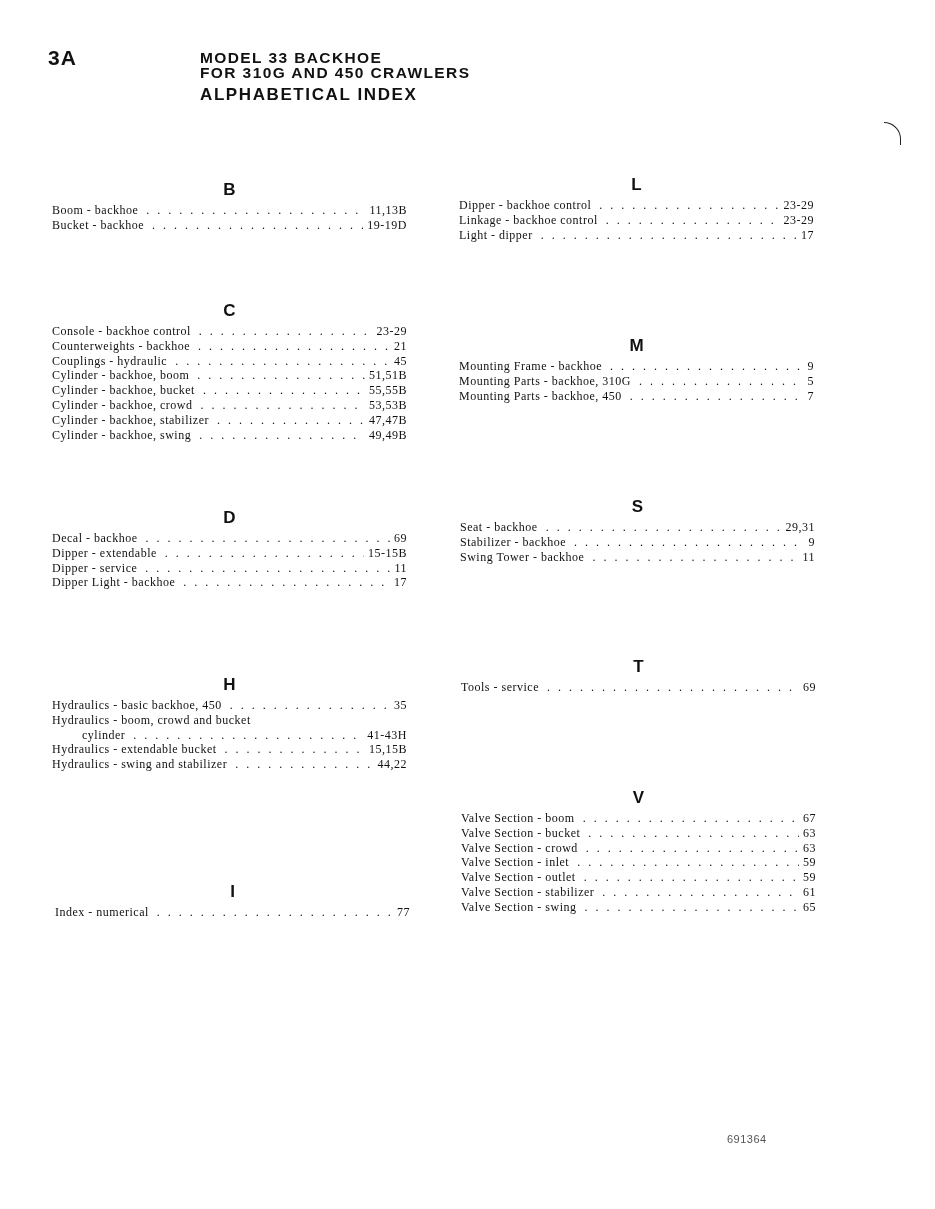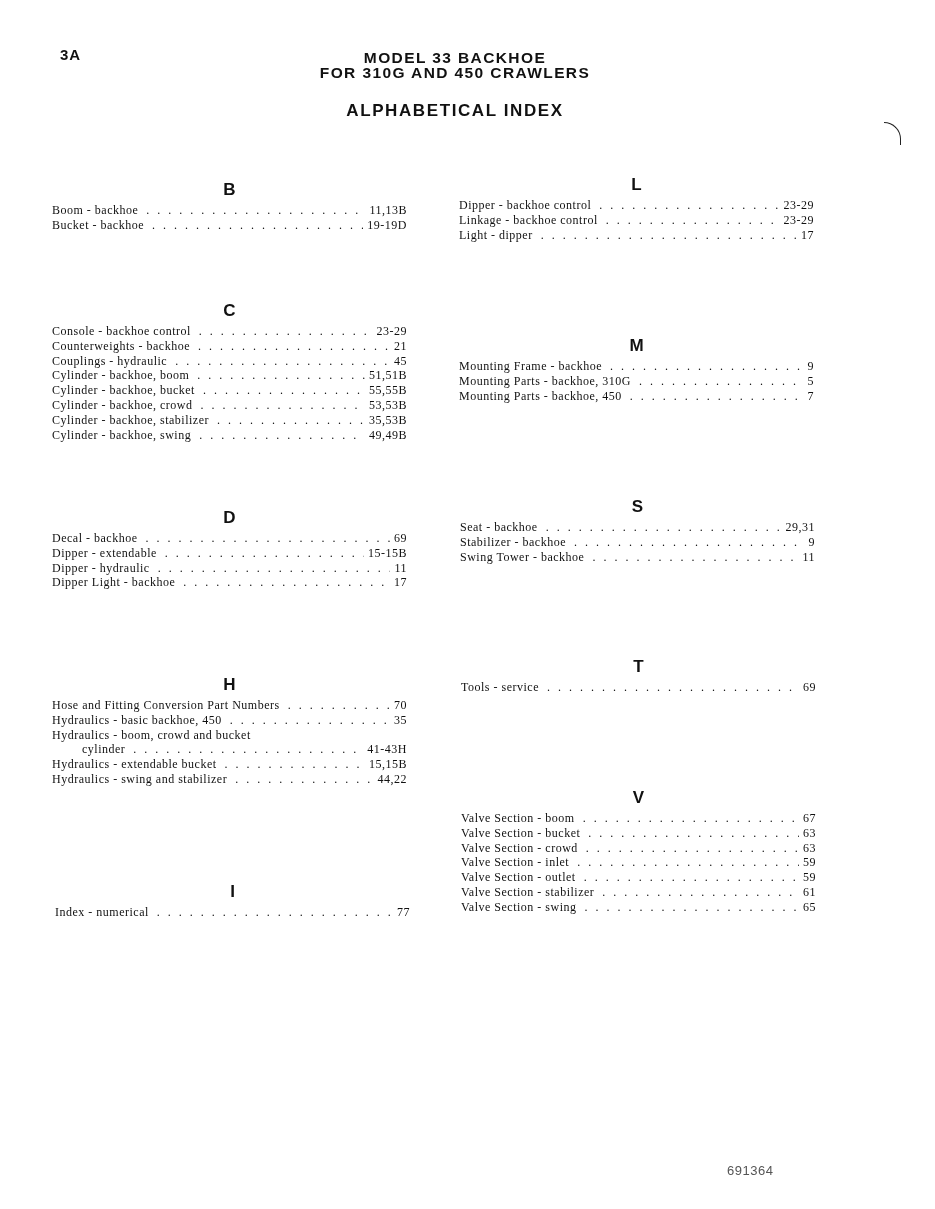--- a/index.html
+++ b/index.html
@@ -1,39 +1,39 @@
 <!DOCTYPE html>
 <html><head>
 <meta charset="utf-8">
 <style>
   html, body { margin:0; padding:0; background:#fff; }
   body { width:935px; height:1209px; position:relative; overflow:hidden; color:#111;
          font-family: "Liberation Serif", "DejaVu Serif", serif; }
-  .page-num { position:absolute; left:60px; top:46px; font-family:"Liberation Sans", sans-serif;
-              font-weight:bold; font-size:15px; letter-spacing:1px; }
-  .header { position:absolute; left:200px; width:510px; top:50px; text-align:center;
+  .page-num { position:absolute; left:48px; top:46px; font-family:"Liberation Sans", sans-serif;
+              font-weight:bold; font-size:21px; letter-spacing:1px; }
+  .header { position:absolute; left:200px; width:510px; top:50px; 
             font-family:"Liberation Sans", sans-serif; font-weight:bold; }
   .header .l1, .header .l2 { font-size:15.5px; line-height:15px; letter-spacing:1.4px; }
-  .header .l3 { font-size:17px; letter-spacing:1.6px; margin-top:21px; }
+  .header .l3 { font-size:17px; letter-spacing:1.6px; margin-top:5px; }
   .corner-mark { position:absolute; left:884px; top:122px; width:36px; height:36px;
                  border-top:1.5px solid #222; border-right:1.5px solid #222;
                  border-top-right-radius:34px; width:16px; height:22px; }
   .section { position:absolute; width:355px; }
   .section .letter { text-align:center; font-family:"Liberation Sans", sans-serif;
                      font-size:17px; font-weight:bold; margin-bottom:3px; }
   .entry { display:flex; align-items:baseline; font-size:12px; line-height:14.8px;
            letter-spacing:0.5px; white-space:nowrap; }
   .entry .label { flex:0 0 auto; }
   .entry .dots { flex:1 1 auto; overflow:hidden; margin:0 4px 0 8px; letter-spacing:2.5px; }
   .entry .dots::after { content:". . . . . . . . . . . . . . . . . . . . . . . . . . . . . . . . . . . . . . . . . . . . . . . . . . . ."; }
   .entry .page { flex:0 0 auto; text-align:right; }
   .entry.cont { padding-left:30px; }
   .entry.nodots .dots::after { content:""; }
-  .footer-code { position:absolute; left:727px; top:1133px; font-size:13px; color:#555;
-                 font-family:"Liberation Sans", sans-serif; letter-spacing:0.5px;margin-top:30px; }
+  .footer-code { position:absolute; left:727px; top:1133px; font-size:11px; color:#555;
+                 font-family:"Liberation Sans", sans-serif; letter-spacing:0.5px; }
 </style>
 </head>
 <body>
 
 <div class="page-num">3A</div>
 <div class="header">
   <div class="l1">MODEL 33 BACKHOE</div>
   <div class="l2">FOR 310G AND 450 CRAWLERS</div>
   <div class="l3">ALPHABETICAL INDEX</div>
 </div>
@@ -81,59 +81,54 @@
         <span class="page">55,55B</span>
       </div>
       <div class="entry">
         <span class="label">Cylinder - backhoe, crowd</span>
         <span class="dots"></span>
         <span class="page">53,53B</span>
       </div>
       <div class="entry">
         <span class="label">Cylinder - backhoe, stabilizer</span>
         <span class="dots"></span>
-        <span class="page">35,53B</span>
+        <span class="page">47,47B</span>
       </div>
       <div class="entry">
         <span class="label">Cylinder - backhoe, swing</span>
         <span class="dots"></span>
         <span class="page">49,49B</span>
       </div>
     </div>
     <div class="section" style="left: 52px; top: 508px;">
       <div class="letter">D</div>
       <div class="entry">
         <span class="label">Decal - backhoe</span>
         <span class="dots"></span>
         <span class="page">69</span>
       </div>
       <div class="entry">
         <span class="label">Dipper - extendable</span>
         <span class="dots"></span>
         <span class="page">15-15B</span>
       </div>
       <div class="entry">
-        <span class="label">Dipper - hydraulic</span>
+        <span class="label">Dipper - service</span>
         <span class="dots"></span>
         <span class="page">11</span>
       </div>
       <div class="entry">
         <span class="label">Dipper Light - backhoe</span>
         <span class="dots"></span>
         <span class="page">17</span>
       </div>
     </div>
     <div class="section" style="left: 52px; top: 675px;">
       <div class="letter">H</div>
       <div class="entry">
-        <span class="label">Hose and Fitting Conversion Part Numbers</span>
-        <span class="dots"></span>
-        <span class="page">70</span>
-      </div>
-      <div class="entry">
         <span class="label">Hydraulics - basic backhoe, 450</span>
         <span class="dots"></span>
         <span class="page">35</span>
       </div>
       <div class="entry nodots">
         <span class="label">Hydraulics - boom, crowd and bucket</span>
         <span class="dots"></span>
         <span class="page"></span>
       </div>
       <div class="entry cont">

